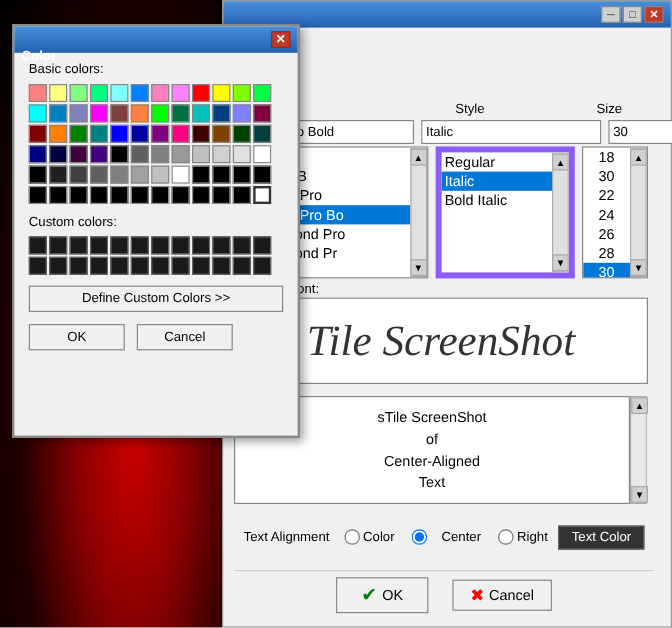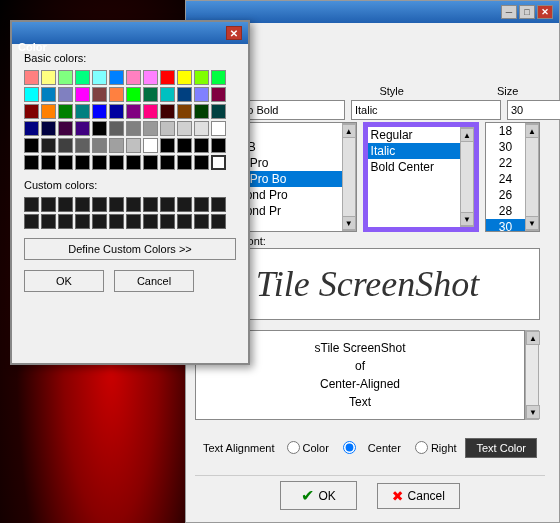--- a/index.html
+++ b/index.html
@@ -368,21 +368,21 @@
       <div class="scroll-arrow">▲</div>
       <div style="flex:1;background:#e8e8e8;"></div>
       <div class="scroll-arrow">▼</div>
     </div>
   </div>
 
   <div style="flex:1.2;display:flex;border:5px solid #8b5cf6;background:white;overflow:hidden;">
     <div style="flex:1;overflow:hidden;">
       <div class="font-listbox-item">Regular</div>
       <div class="font-listbox-item selected">Italic</div>
-      <div class="font-listbox-item">Bold Center</div>
+      <div class="font-listbox-item">Bold Italic</div>
     </div>
     <div class="scrollbar-stub">
       <div class="scroll-arrow">▲</div>
       <div style="flex:1;background:#e8e8e8;"></div>
       <div class="scroll-arrow">▼</div>
     </div>
   </div>
 
   <div style="width:55px;display:flex;border:1px solid #888;background:white;overflow:hidden;">
     <div style="flex:1;overflow:hidden;text-align:center;">

